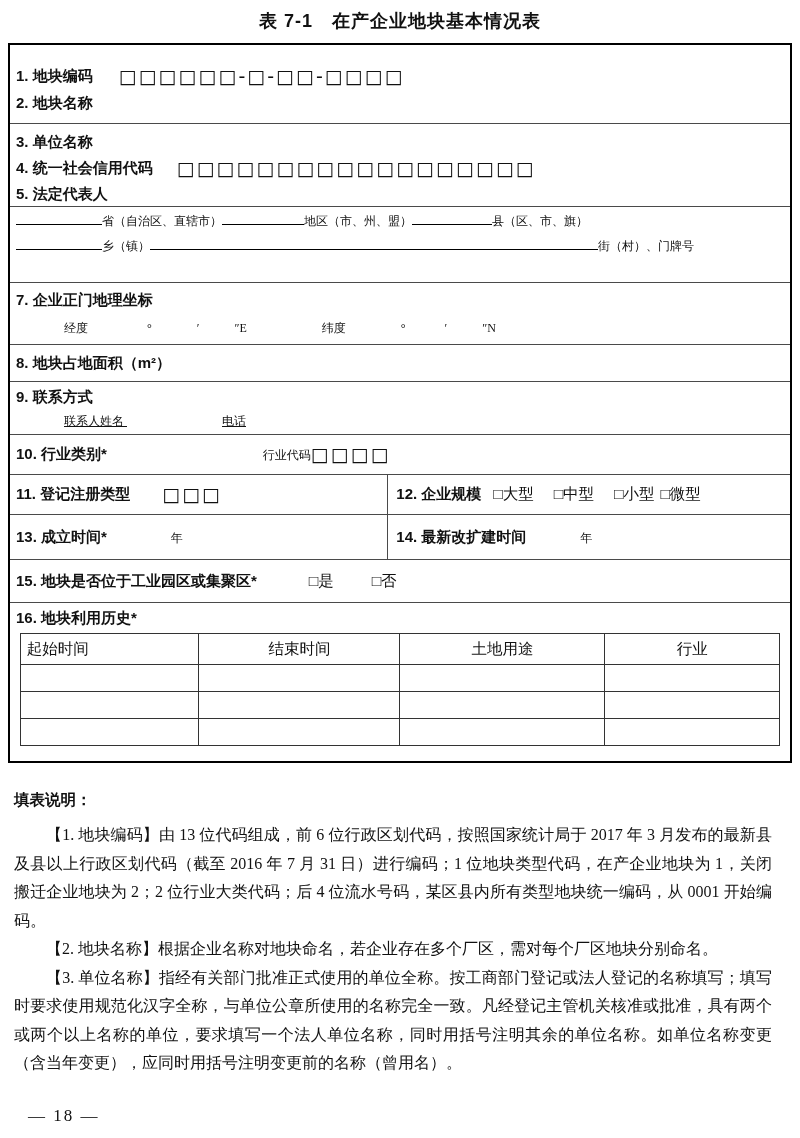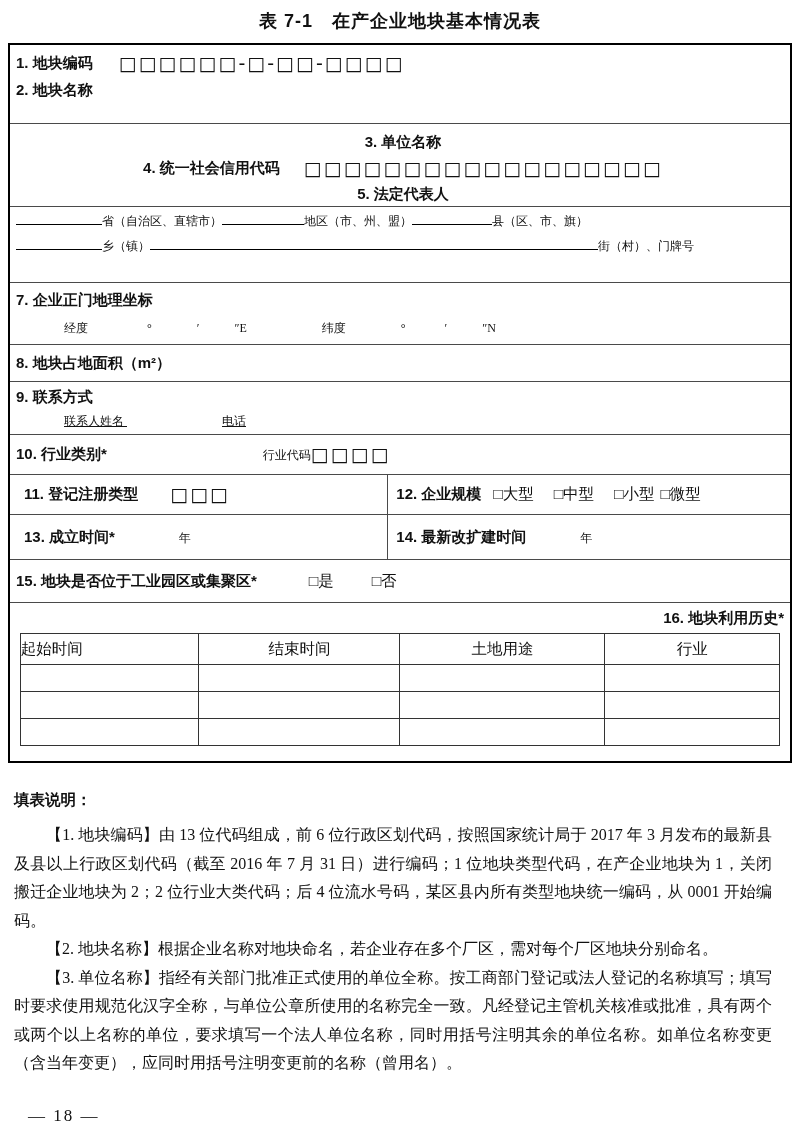--- a/index.html
+++ b/index.html
@@ -43,27 +43,27 @@
   .bx {  
     font-family: "DejaVu Sans", sans-serif;
     font-size: 19px;
     letter-spacing: 2px;
     font-weight: normal;
     vertical-align: -2px;
     line-height: 1;
   }
   .opt { font-size: 15.5px; }
 
-  .blk-a { height: 79px; padding-top: 3px; }
+  .blk-a { height: 79px; padding-top: 16px; }
   .blk-a .l1 { line-height: 29px; }
   .blk-a .l2 { line-height: 28px; font-size: 15.5px; }
   .blk-a .l3 { line-height: 26px; }
 
   .blk-b { height: 83px; padding-top: 5px; }
-  .blk-b .l { line-height: 26px; text-align: center; }
+  .blk-b .l { line-height: 26px; }
 
   .blk-c { height: 76px; padding-top: 2px; }
   .blk-c .l { line-height: 25px; white-space: nowrap; }
   .ul { display: inline-block; height: 1em; border-bottom: 1px solid #000; }
   .ul-a { width: 86px; }
   .ul-b { width: 82px; }
   .ul-c { width: 80px; }
   .ul-long { width: 448px; }
 
   .blk-d { height: 62px; padding-top: 3px; }
@@ -72,38 +72,38 @@
   .geo span { display: inline-block; }
   .geo .unit { font-family: "Liberation Serif", serif; }
 
   .blk-e { height: 37px; line-height: 35px; }
   .blk-f { height: 53px; padding-top: 2px; }
   .blk-f .l { line-height: 25px; }
   .blk-g { height: 40px; line-height: 38px; }
 
   .split { display: flex; height: 40px; padding: 0; }
   .split.tall { height: 45px; }
-  .split .cell-l { width: 48.5%; border-right: 1px solid #4a4a4a; padding-left: 14px; }
+  .split .cell-l { width: 48.5%; border-right: 1px solid #4a4a4a; padding-left: 6px; }
   .split .cell-r { flex: 1; padding-left: 8px; }
   .split .cell { line-height: 38px; }
   .split.tall .cell { line-height: 43px; }
 
   .blk-j { height: 43px; line-height: 41px; }
 
   .blk-k { height: 158px; padding: 2px 6px 0 6px; }
-  .blk-k .l { line-height: 25px; text-align: right; }
+  .blk-k .l { line-height: 25px; }
   .hist {
     width: 99%;
     margin: 3px auto 0 auto;
     border-collapse: collapse;
     table-layout: fixed;
   }
   .hist th, .hist td { border: 1px solid #333; font-weight: normal; font-size: 15.5px; }
   .hist th { height: 31px; text-align: center; }
-  .hist th.first { text-align: left; padding-left: 0; }
+  .hist th.first { text-align: left; padding-left: 6px; }
   .hist td { height: 27px; }
   .hist col.c1 { width: 23.5%; } .hist col.c2 { width: 26.5%; }
   .hist col.c3 { width: 27%; }  .hist col.c4 { width: 23%; }
 
   
   .notes { margin: 25px 28px 0 14px; }
   .notes-heading {
     font-family: "Liberation Sans", "DejaVu Sans", sans-serif;
     font-weight: bold;
     font-size: 15.5px;

